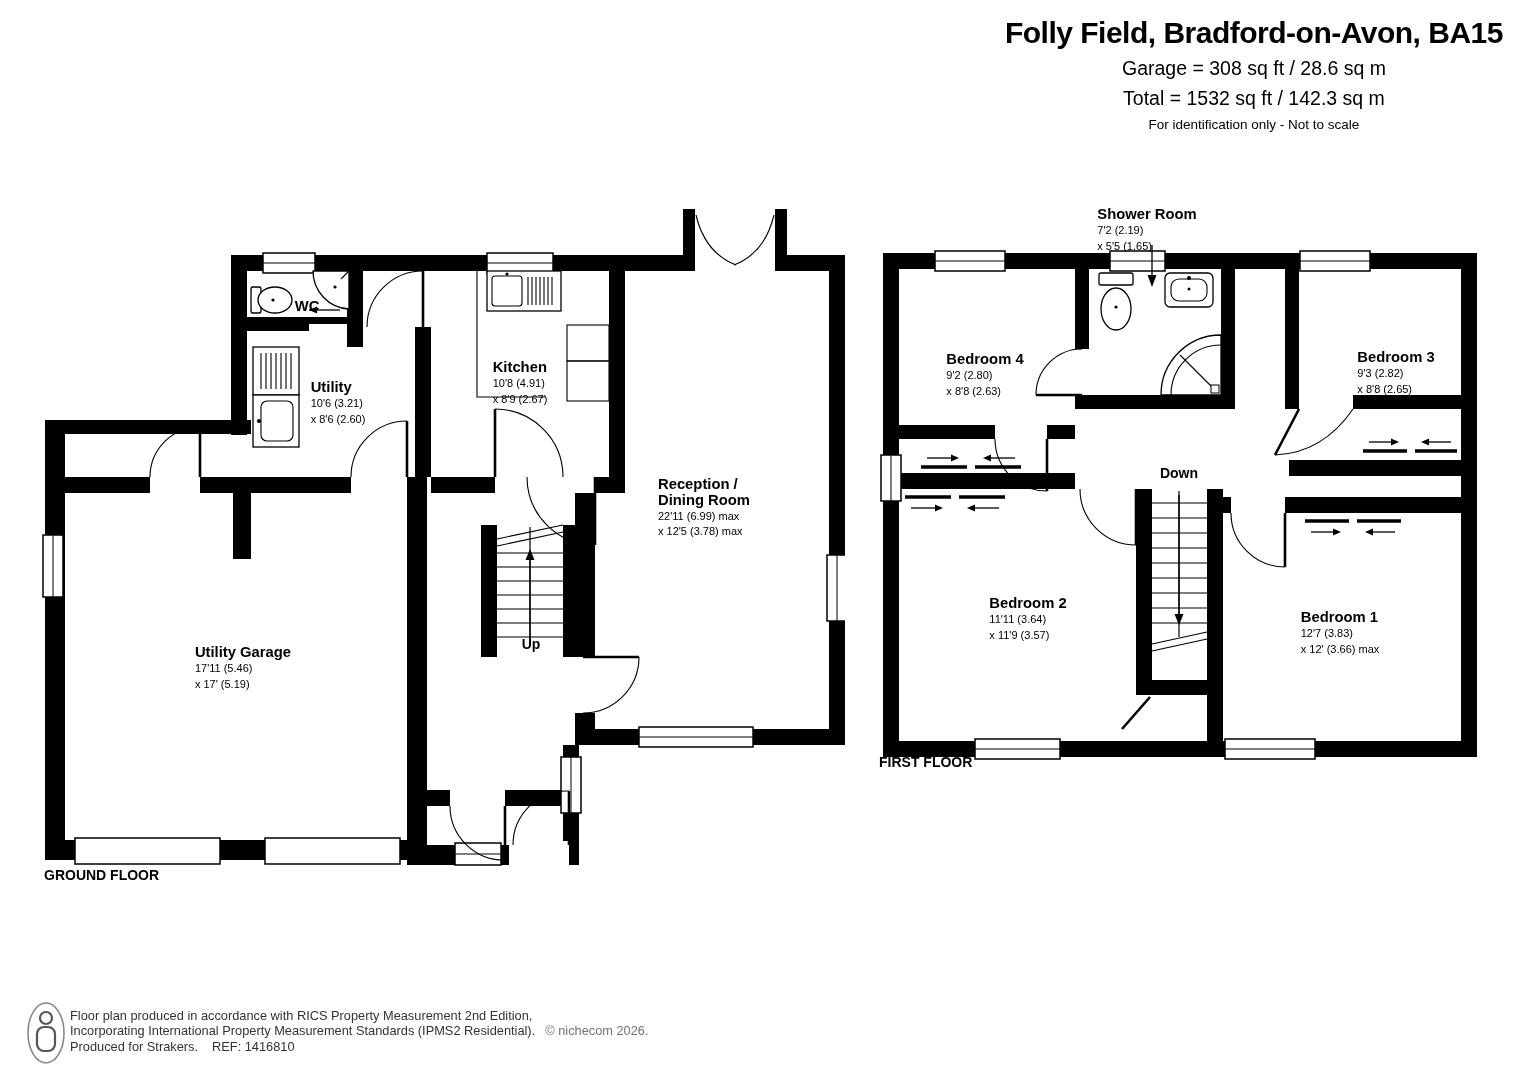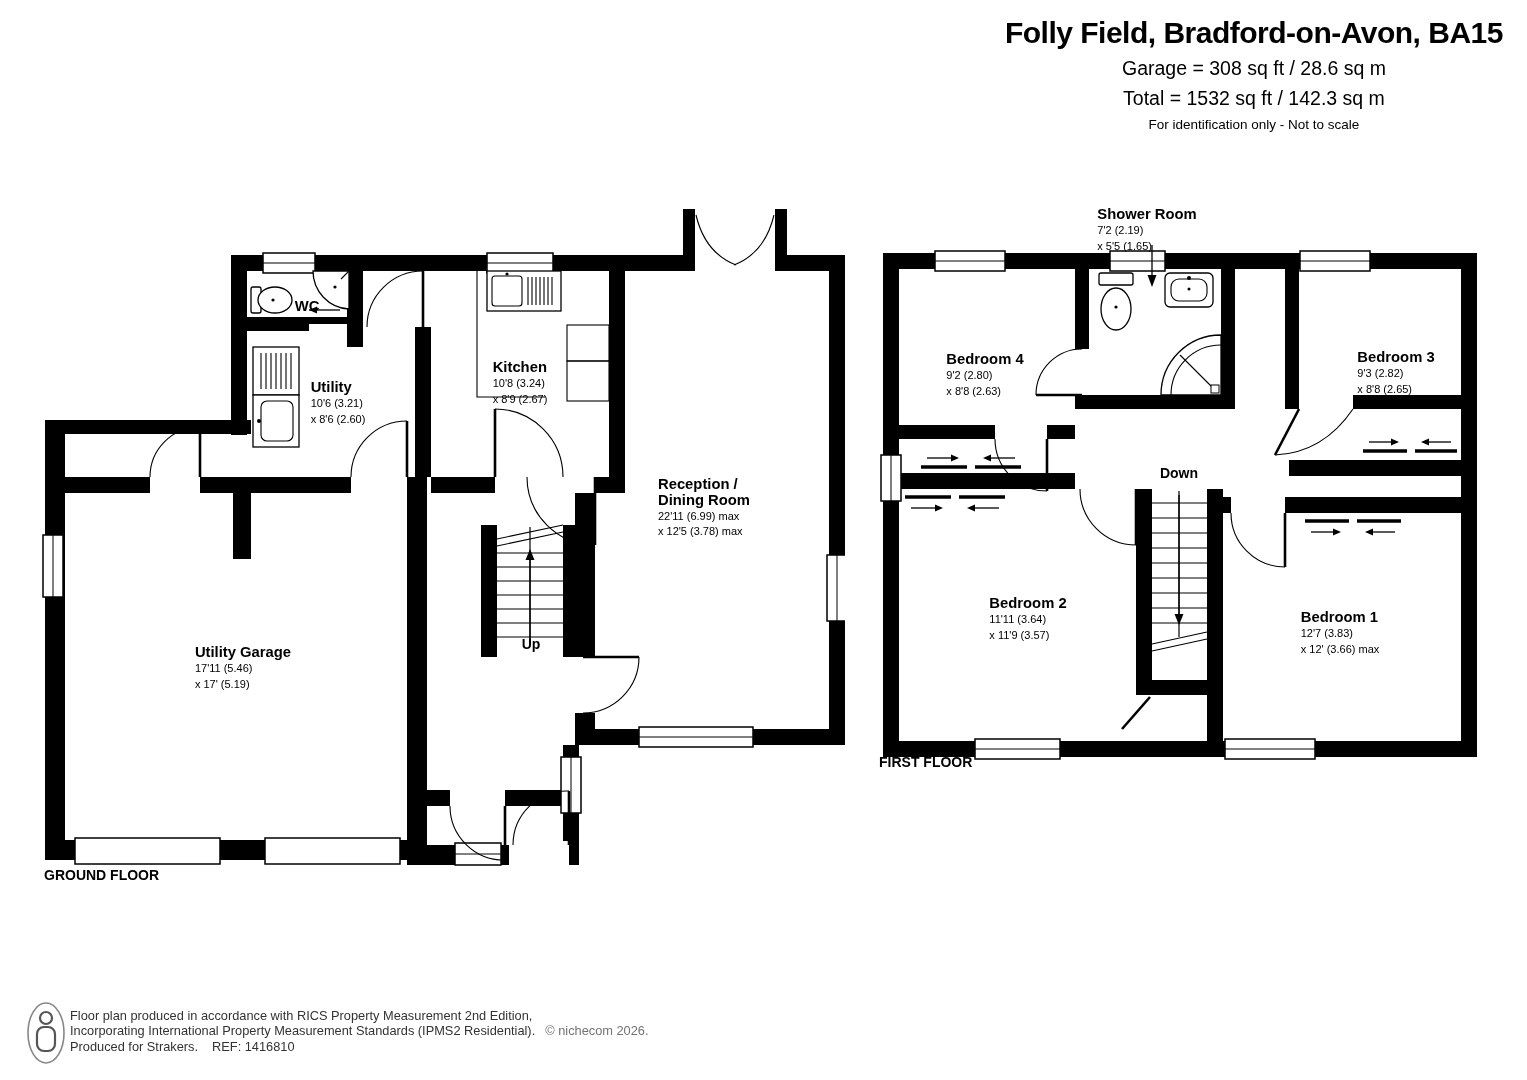--- a/index.html
+++ b/index.html
@@ -303,21 +303,21 @@
 <div class="rlabel" style="left:307px;top:291px">
   <span class="rname">WC</span>
 </div>
 <div class="rlabel" style="left:338px;top:372px">
   <span class="rname">Utility</span>
   <span class="rdim">10'6 (3.21)</span>
   <span class="rdim">x 8'6 (2.60)</span>
 </div>
 <div class="rlabel" style="left:520px;top:352px">
   <span class="rname">Kitchen</span>
-  <span class="rdim">10'8 (3.24)</span>
+  <span class="rdim">10'8 (4.91)</span>
   <span class="rdim">x 8'9 (2.67)</span>
 </div>
 <div class="rlabel" style="left:704px;top:469px">
   <span class="rname">Reception /</span>
   <span class="rname">Dining Room</span>
   <span class="rdim">22'11 (6.99) max</span>
   <span class="rdim">x 12'5 (3.78) max</span>
 </div>
 <div class="rlabel" style="left:243px;top:637px">
   <span class="rname">Utility Garage</span>

